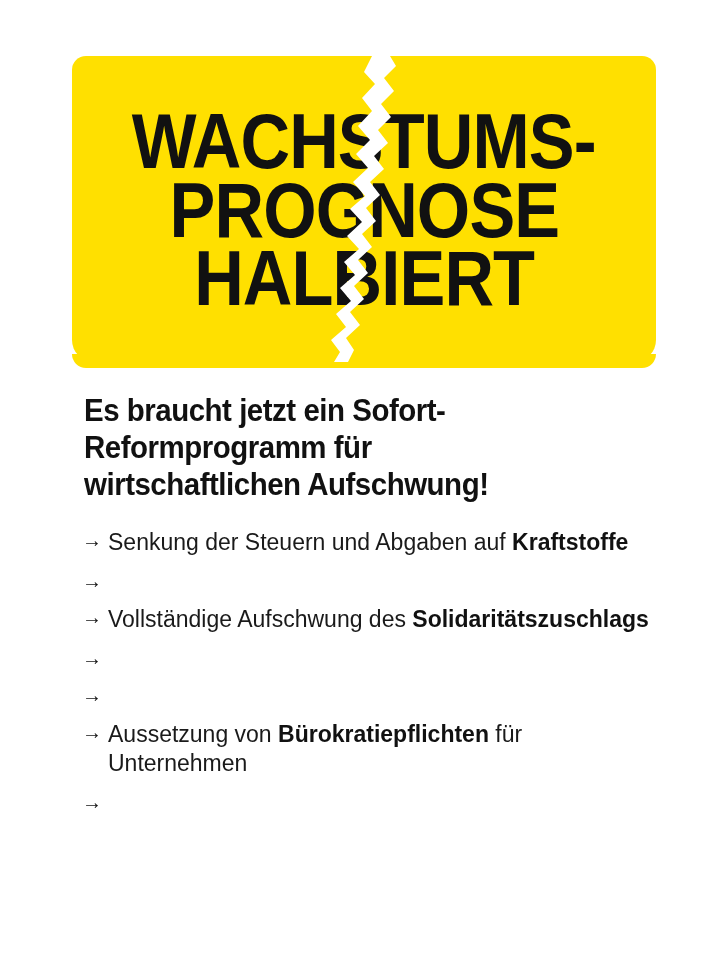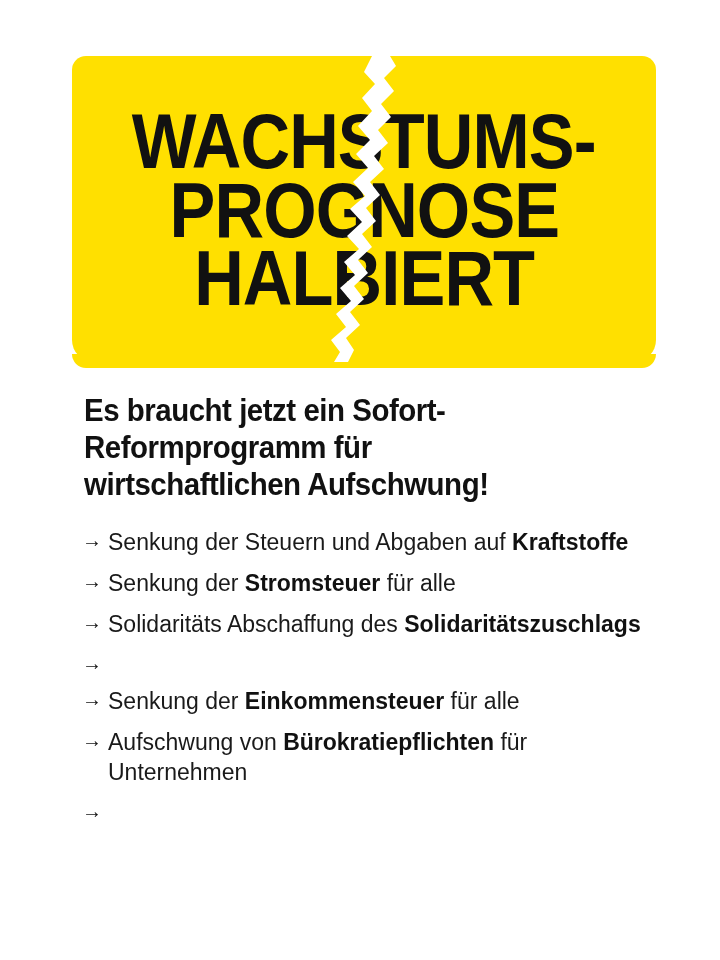--- a/index.html
+++ b/index.html
@@ -161,35 +161,33 @@
     <div>wirtschaftlichen Aufschwung!</div>
   </div>
 
   <div class="list" id="bullet-list">
       <div class="item">
         <span class="arrow">→</span>
         <span class="item-text"><span>Senkung der Steuern und Abgaben auf </span><b>Kraftstoffe</b></span>
       </div>
       <div class="item">
         <span class="arrow">→</span>
-        <span class="item-text"><span>Senkung der </span><b>Stromsteuer</b><span> für alle</span></span>
       </div>
       <div class="item">
         <span class="arrow">→</span>
-        <span class="item-text"><span>Solidaritäts Abschaffung des </span><b>Solidaritäts­zuschlags</b></span>
+        <span class="item-text"><span>Vollständige Aufschwung des </span><b>Solidaritäts­zuschlags</b></span>
       </div>
       <div class="item">
         <span class="arrow">→</span>
       </div>
       <div class="item">
         <span class="arrow">→</span>
-        <span class="item-text"><span>Senkung der </span><b>Einkommensteuer</b><span> für alle</span></span>
       </div>
       <div class="item">
         <span class="arrow">→</span>
-        <span class="item-text"><span>Aufschwung von </span><b>Bürokratiepflichten</b><span> für Unternehmen</span></span>
+        <span class="item-text"><span>Aussetzung von </span><b>Bürokratiepflichten</b><span> für Unternehmen</span></span>
       </div>
       <div class="item">
         <span class="arrow">→</span>
       </div>
     </div>
 
 </div>
 
 </body></html>

